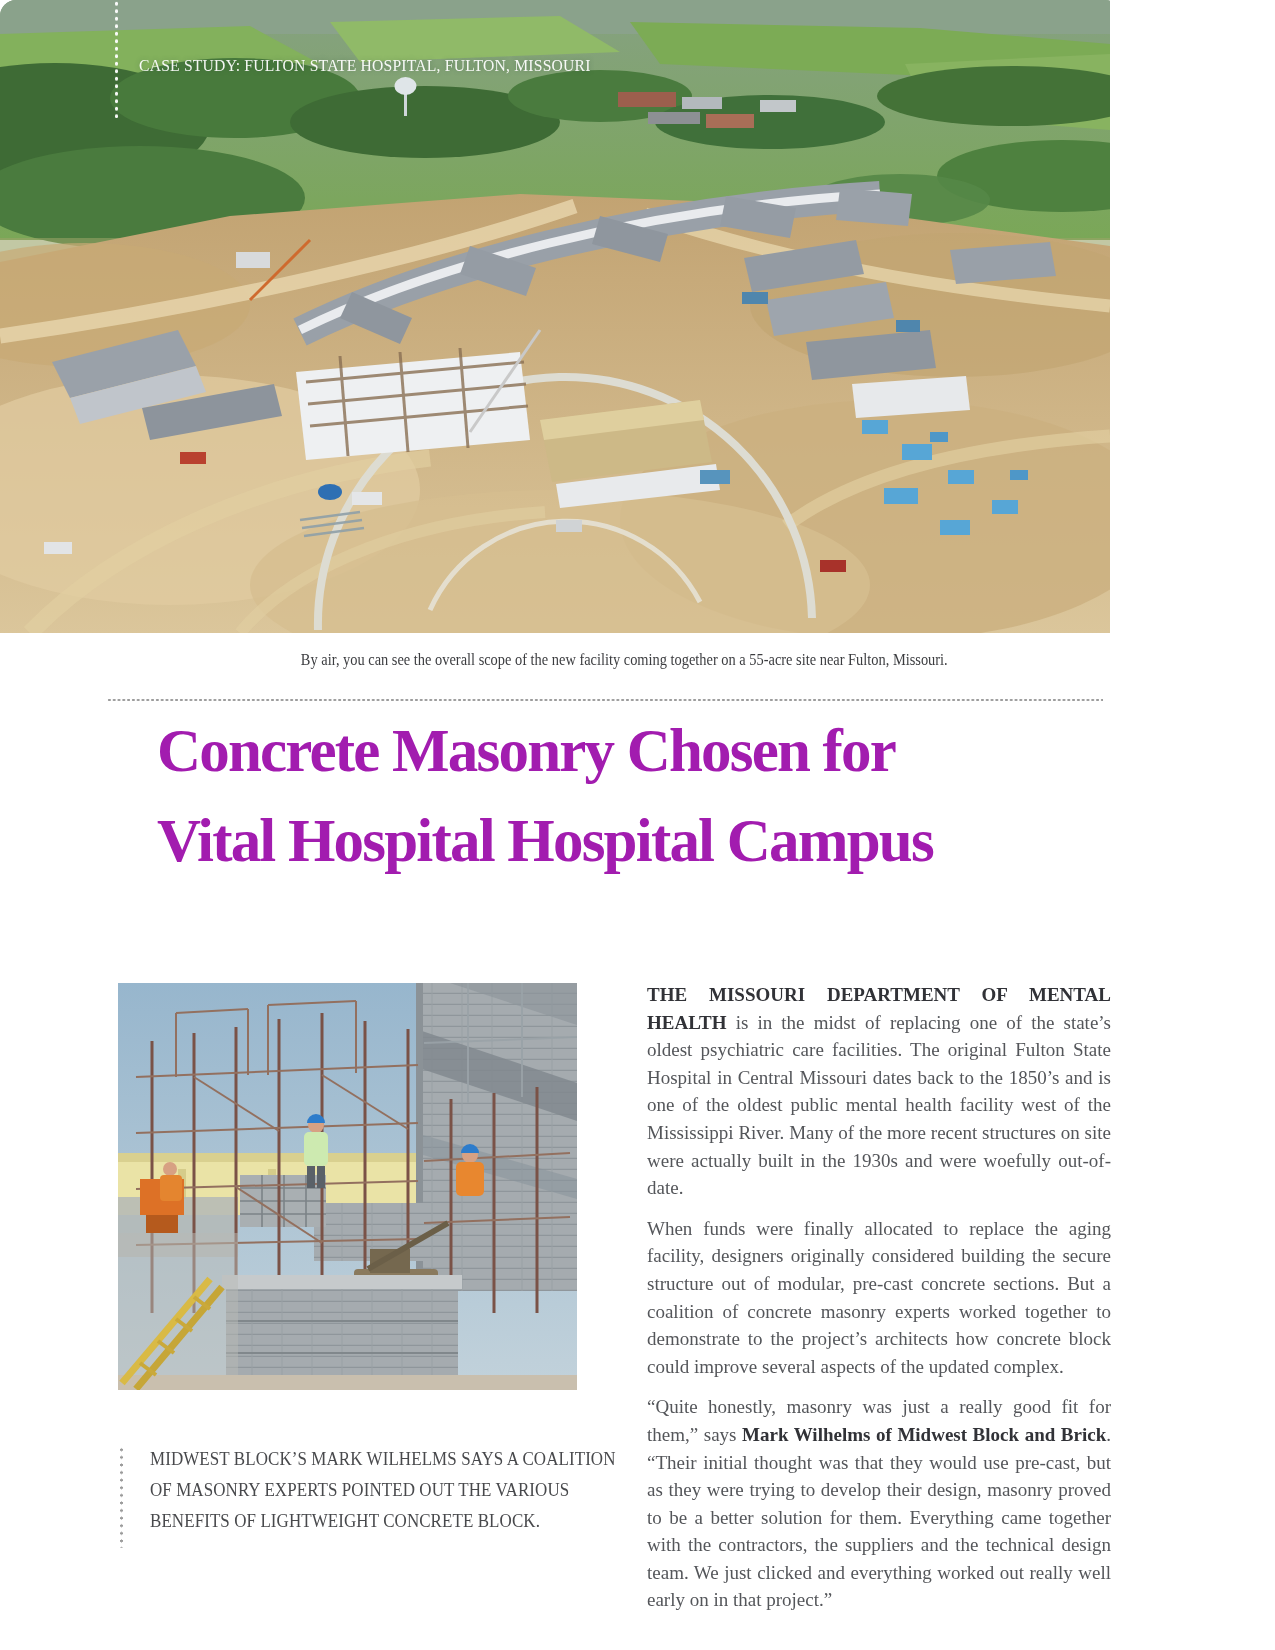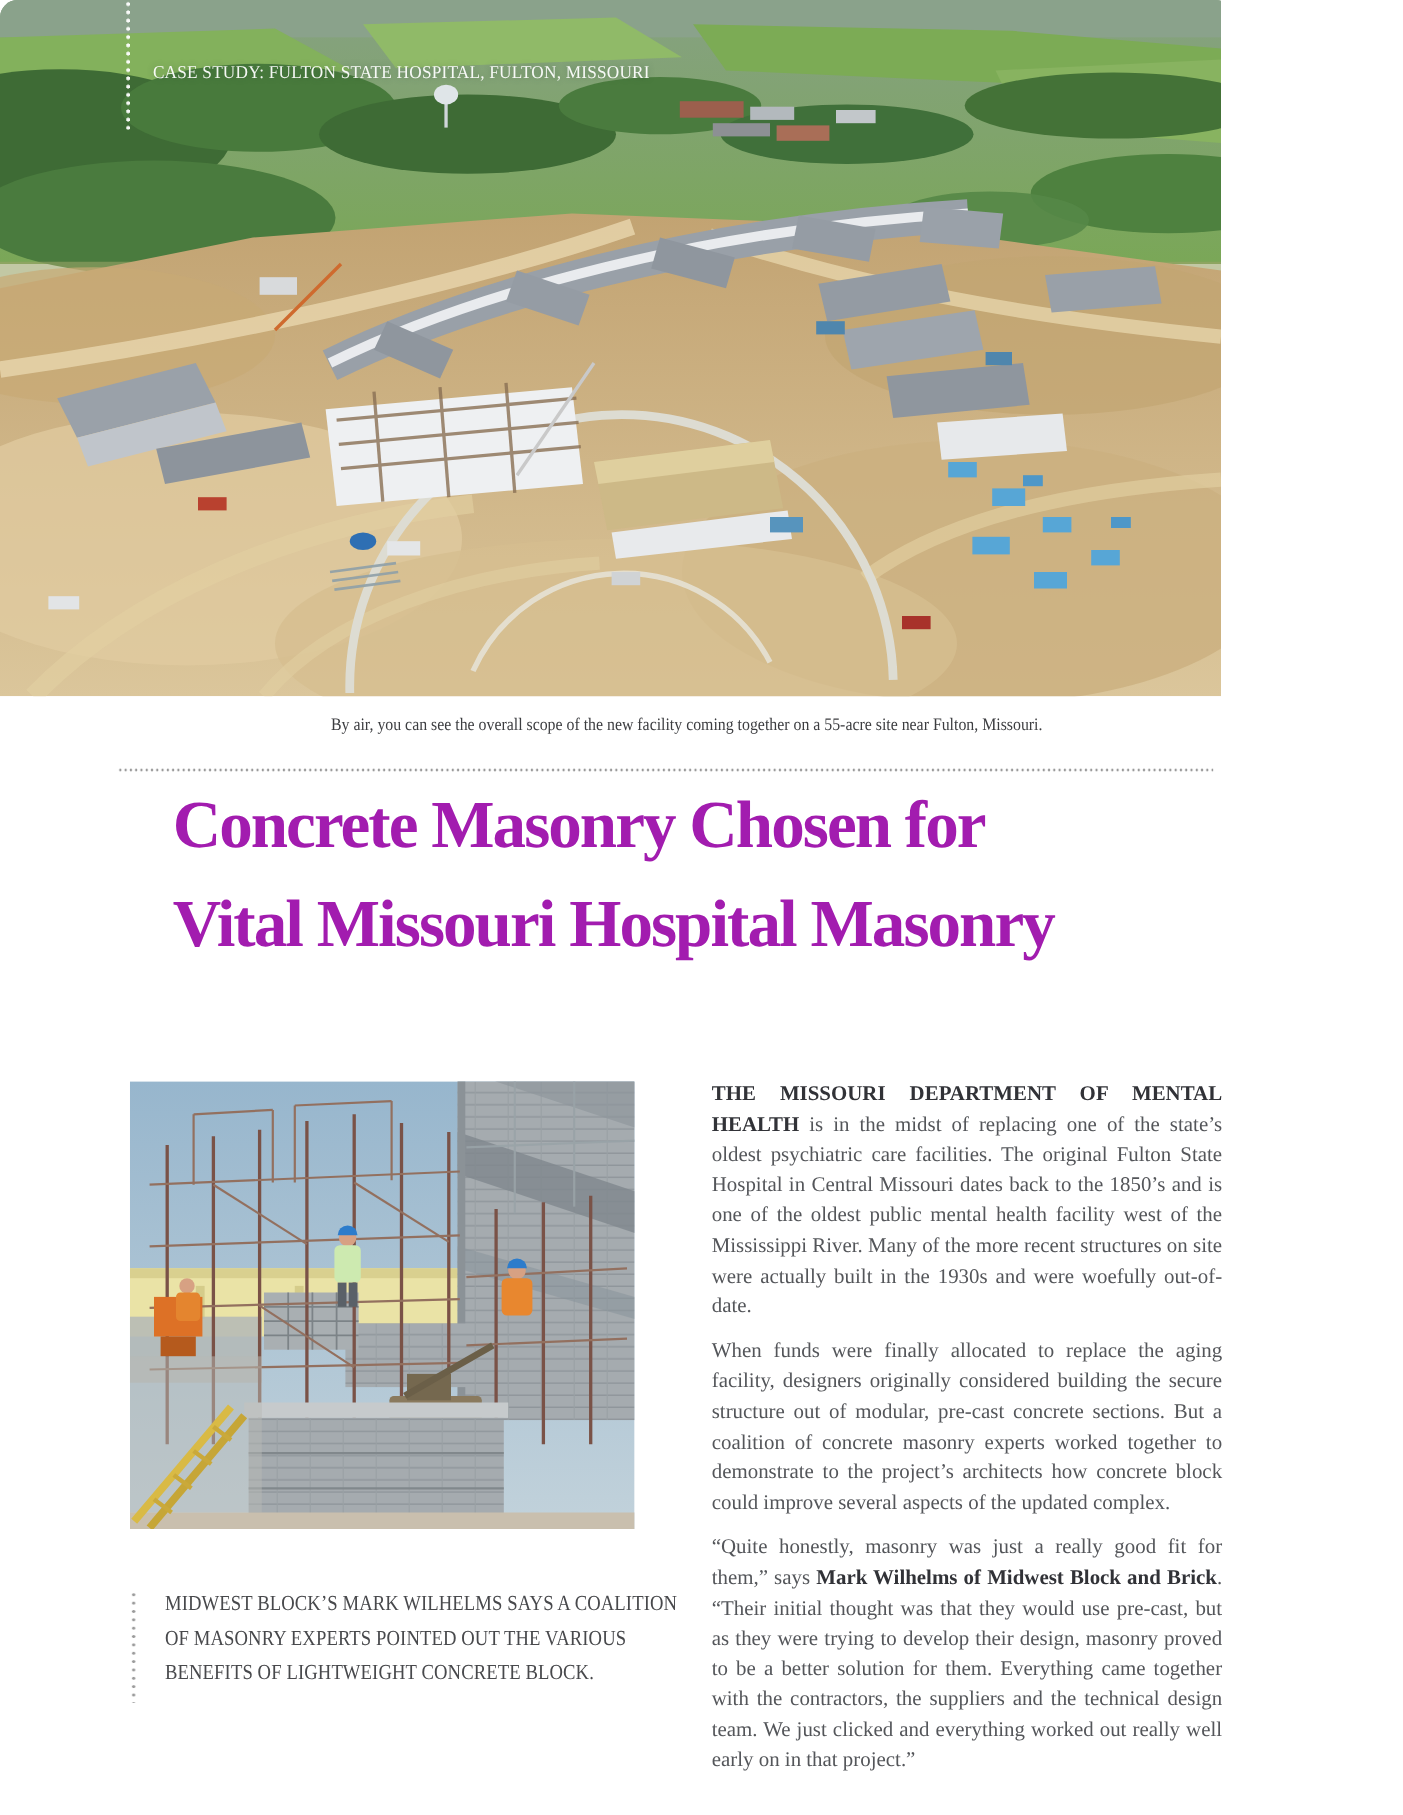--- a/index.html
+++ b/index.html
@@ -195,21 +195,21 @@
     <span class="sq sq-red"></span>
     <span class="sq sq-blue-a"></span>
     <span class="sq sq-blue-b"></span>
   </div>
 
   <p class="hero-caption">By air, you can see the overall scope of the new facility coming together on a 55-acre site near Fulton, Missouri.</p>
   <div class="dotted-rule"></div>
 
   <h1 class="headline">
     <span class="hl">Concrete Masonry Chosen for</span>
-    <span class="hl">Vital Missouri Hospital Masonry</span>
+    <span class="hl">Vital Hospital Hospital Campus</span>
   </h1>
 
   <figure class="inline-photo">
     <svg viewBox="0 0 459 407" width="459" height="407" preserveAspectRatio="none" aria-hidden="true">
       <defs>
         <linearGradient id="cSky" x1="0" y1="0" x2="0" y2="1">
           <stop offset="0" stop-color="#97b6cd"></stop>
             <stop offset="1" stop-color="#c2d2db"></stop>
         </linearGradient>
         <pattern id="pBlocks" width="30" height="11" patternUnits="userSpaceOnUse">

